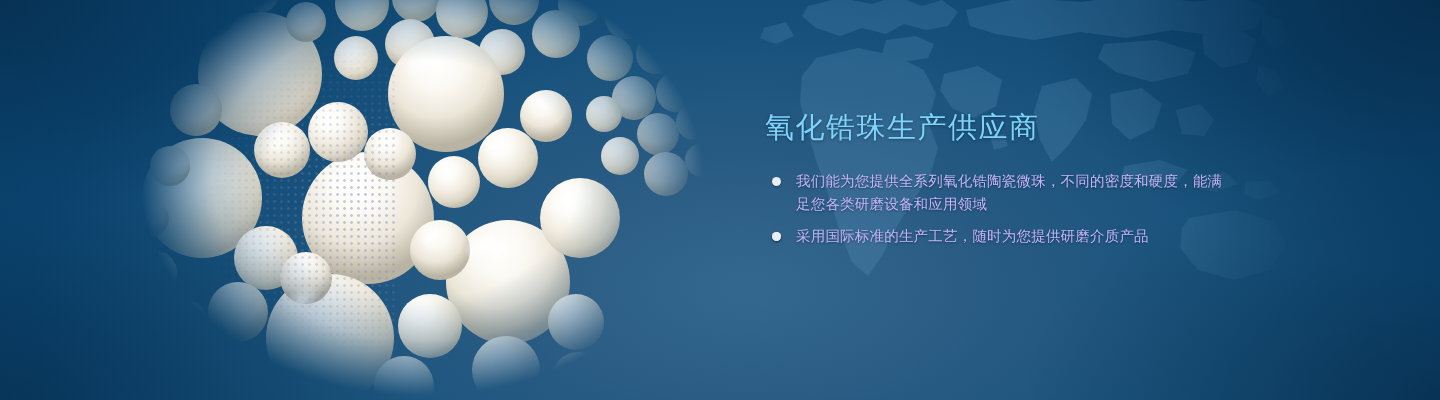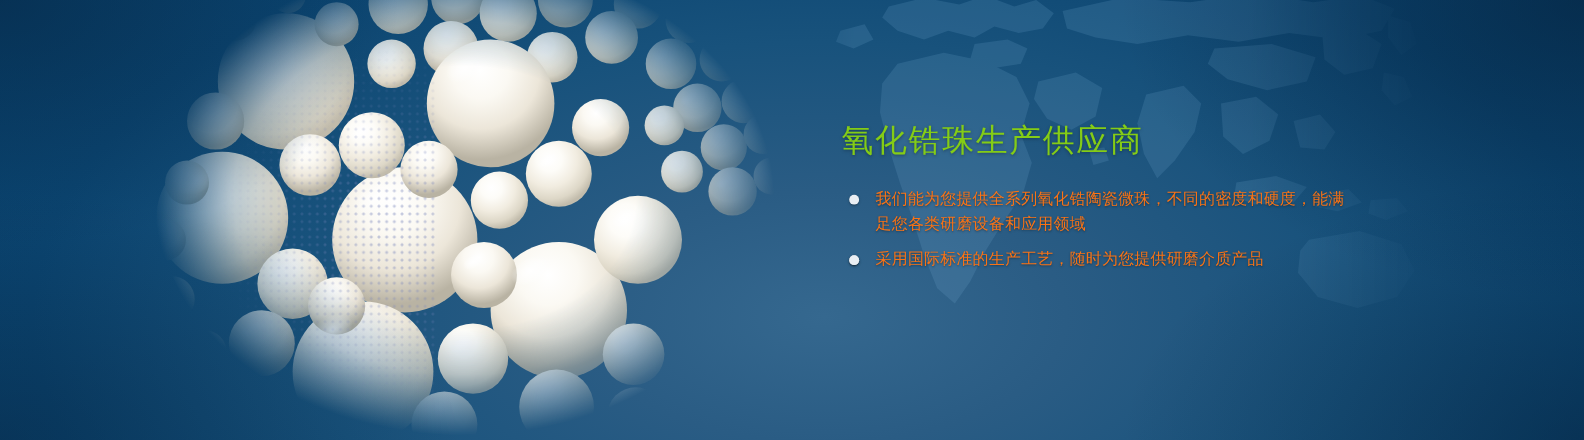--- a/index.html
+++ b/index.html
@@ -73,38 +73,38 @@
   .content {
     position:absolute;
     left:765px; top:0;
     width:470px; height:400px;
   }
   .headline {
     position:absolute;
     top:108px; left:0;
     font-size:29px;
     letter-spacing:1.5px;
-    color:#84cc16;
+    color:#7dd3fc;
     font-weight:400;
     text-shadow:0 1px 3px rgba(0,0,0,.35);
     white-space:nowrap;
   }
   .bullets {
     position:absolute;
     top:170px; left:5px;
     width:460px;
     list-style:none;
   }
   .bullet {
     position:relative;
     padding-left:26px;
     margin-bottom:9px;
     font-size:14.5px;
     line-height:23px;
-    color:#f97316;
+    color:#c4b5fd;
     text-shadow:0 1px 2px rgba(0,0,0,.4);
     letter-spacing:.2px;
   }
   .bullet:last-child { margin-bottom:0; }
   .dot {
     position:absolute;
     left:2px; top:7px;
     width:9px; height:9px;
     border-radius:50%;
     background:#e9eef3;

